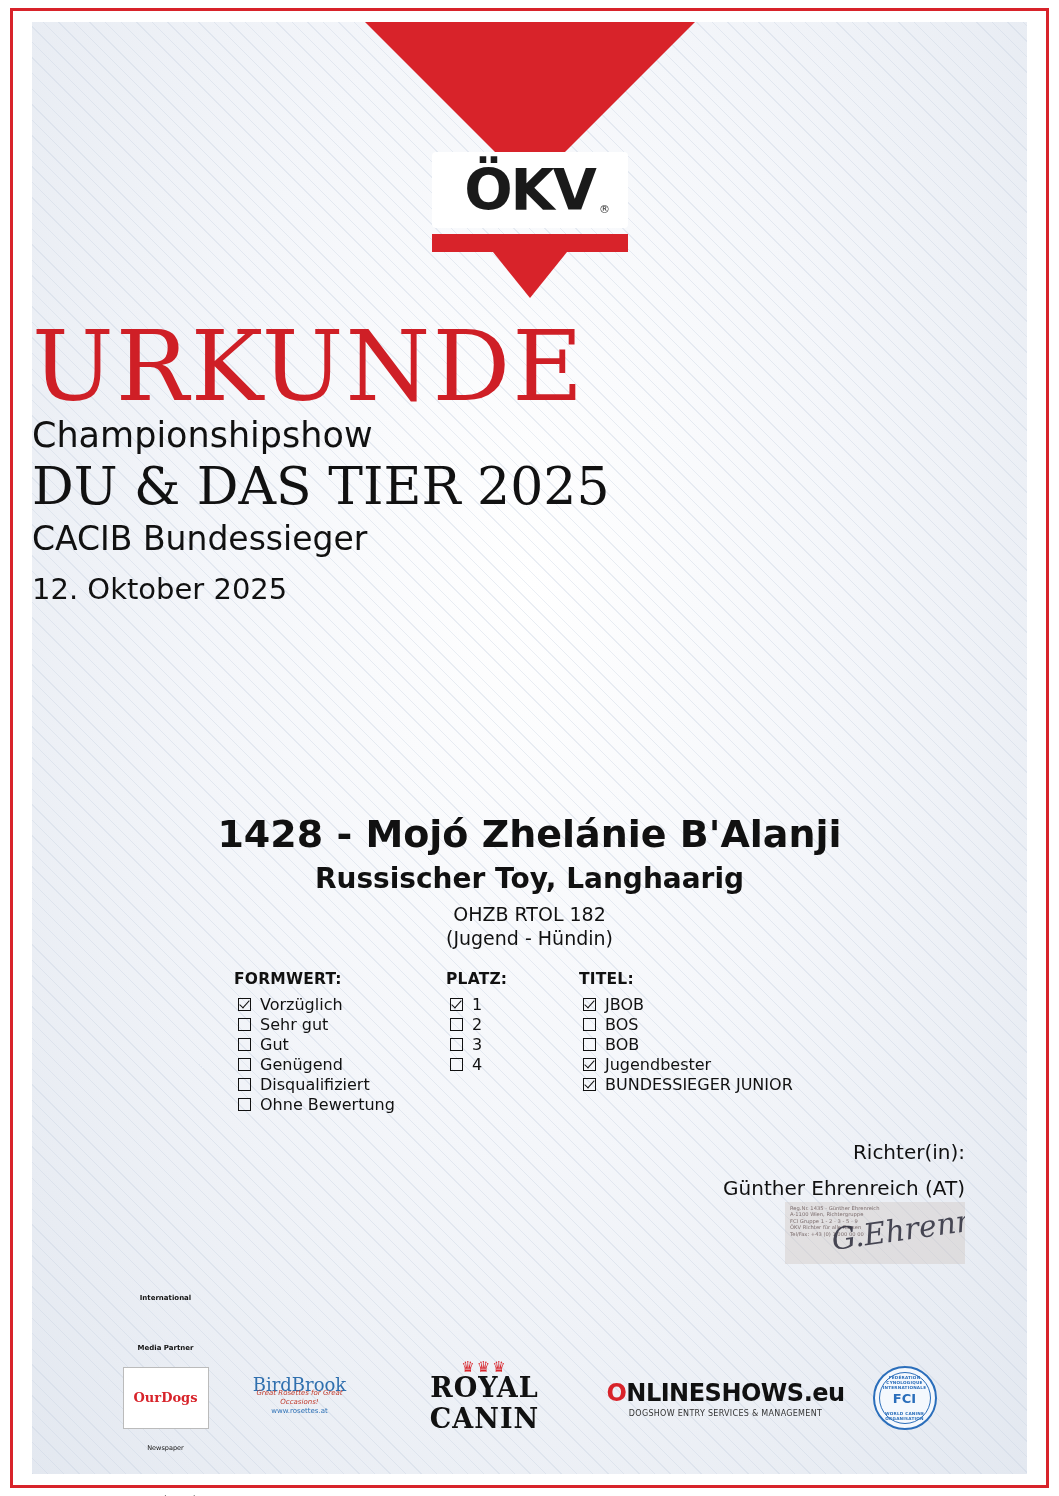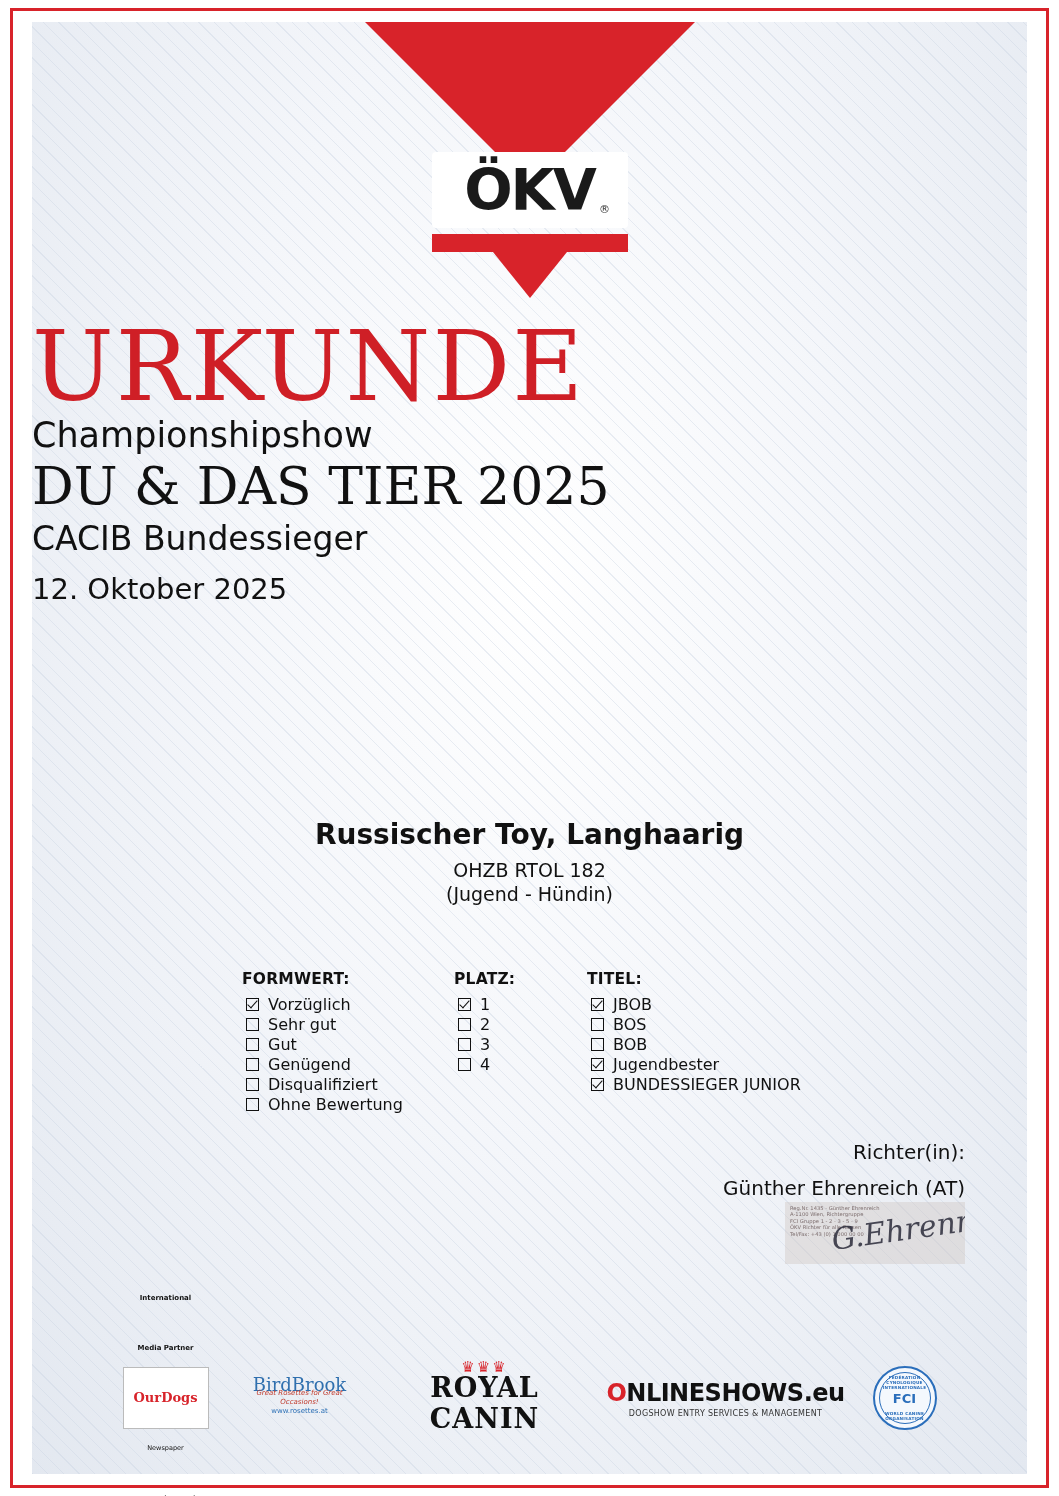--- a/index.html
+++ b/index.html
@@ -189,21 +189,21 @@
   }
 
   
   .cols {
     position: absolute;
     top: 948px;
     left: 202px;
     right: 60px;
     display: flex;
   }
-  .col-formwert { width: 212px; margin-left: 8px; }
+  .col-formwert { width: 212px; }
   .col-platz { width: 133px; }
   .col-tagestitel { width: 207px; }
   .col-titel { width: 260px; }
 
   .col-head {
     font-family: "DejaVu Sans", sans-serif;
     font-weight: bold;
     font-size: 15.5px;
     color: #111;
     margin-bottom: 7px;
@@ -372,20 +372,21 @@
 
     <div class="titles">
       <div class="urkunde">URKUNDE</div>
       <div class="show-line">Championshipshow</div>
       <div class="show-main">DU &amp; DAS TIER 2025</div>
       <div class="show-sub">CACIB Bundessieger</div>
       <div class="show-date">12. Oktober 2025</div>
     </div>
 
     <div class="dog">
+      <div class="dog-name">1428 - Mojó Zhelánie B'Alanji</div>
       <div class="dog-breed">Russischer Toy, Langhaarig</div>
       <div class="dog-reg">OHZB RTOL 182</div>
       <div class="dog-class">(Jugend - Hündin)</div>
     </div>
 
     <div class="cols">
       <div class="col-formwert">
         <div class="col-head">FORMWERT:</div>
         <div class="cb-row">
           <span class="cb checked"></span>

